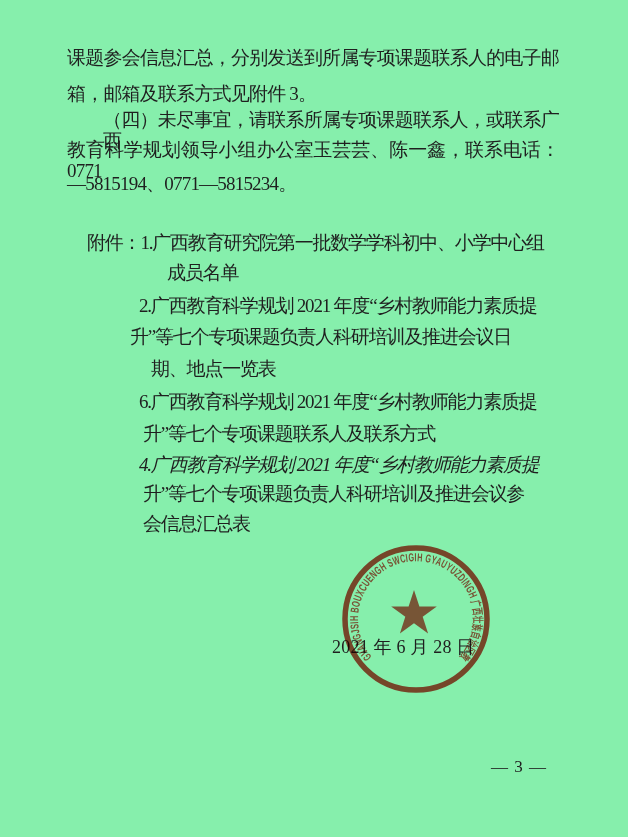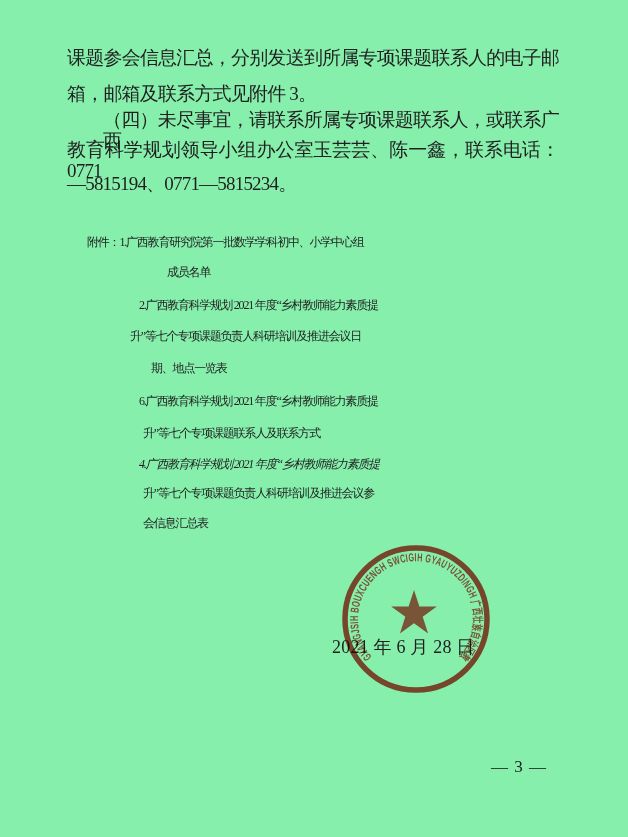--- a/index.html
+++ b/index.html
@@ -29,21 +29,21 @@
   }
   .bline.ind { padding-left: 36px; width: 456px; }
   .b0 { top: 47px; }
   .b1 { top: 83px; }
   .b2 { top: 109px; }
   .b3 { top: 139px; }
   .b4 { top: 173px; }
   
   .aline {
     position: absolute;
-    font-size: 12px;
+    font-size: 19px;
     line-height: 21px;
     letter-spacing: -1.2px;
     white-space: pre;
   }
   .a0 { top: 232px; left: 87px; }
   .a1 { top: 262px; left: 167px; }
   .a2 { top: 295px; left: 139px; }
   .a3 { top: 326px; left: 130px; }
   .a4 { top: 358px; left: 151px; text-align: center; }
   .a5 { top: 391px; left: 139px; }

